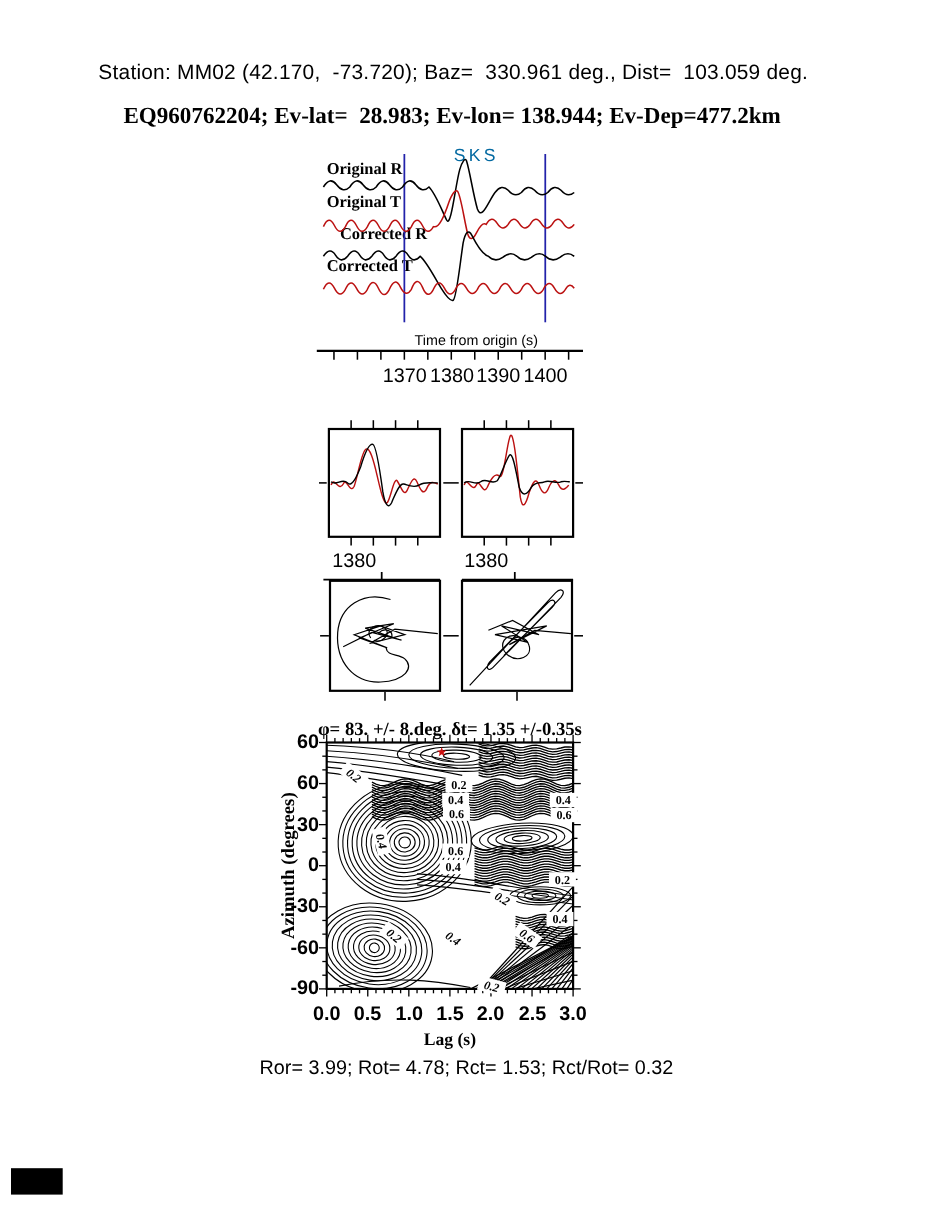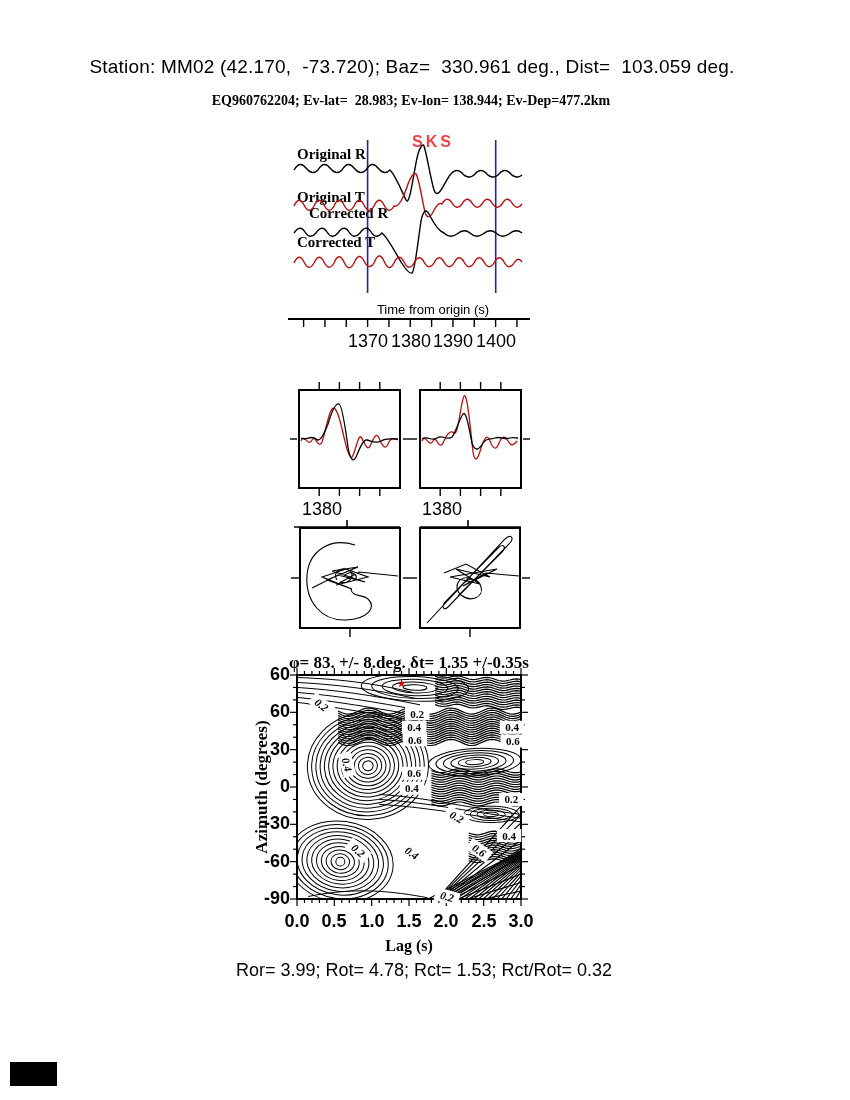--- a/index.html
+++ b/index.html
@@ -5,23 +5,23 @@
   html,body{margin:0;padding:0;background:#fff;}
   #page{position:relative;width:738px;height:1100px;background:#ffffff;overflow:hidden;
         font-family:"Liberation Sans",sans-serif;color:#000;}
   .abs{position:absolute;white-space:pre;}
   .c{transform:translateX(-50%);}
   .r{transform:translateX(-100%);}
   .sans{font-family:"Liberation Sans",sans-serif;}
   .serif{font-family:"Liberation Serif",serif;}
   .b{font-weight:bold;}
   .station{font-size:19px;letter-spacing:0.2px;}
-  .event{font-size:14px;}
+  .event{font-size:21px;}
   .tracelab{font-size:15px;}
-  .sks{font-size:16px;font-weight:bold;letter-spacing:3px;color:#ef4444;}
+  .sks{font-size:16px;font-weight:normal;letter-spacing:3px;color:#0369a1;}
   .axlab{font-size:13px;}
   .tick18{font-size:18px;text-align:center;}
   .tickb{font-size:18px;font-weight:bold;}
   .ctitle{font-size:17px;}
   .rot90{transform:translate(-50%,-50%) rotate(-90deg);}
   .laglab{font-size:16px;}
   .footer{font-size:18px;}
   #plot-svg{position:absolute;left:0;top:0;}
   #corner-bar{position:absolute;left:10px;top:1062px;width:47px;height:24px;background:#000;}
 </style>
@@ -29,21 +29,21 @@
 <body>
 
 <div id="page">
 
   <div class="abs c sans station" style="left:412px;top:56px;">Station: MM02 (42.170,  -73.720); Baz=  330.961 deg., Dist=  103.059 deg.</div>
   <div class="abs c serif b event" style="left:411px;top:93px;">EQ960762204; Ev-lat=  28.983; Ev-lon= 138.944; Ev-Dep=477.2km</div>
 
   <div class="abs c sks sans" style="left:433px;top:133px;">SKS</div>
 
   <div class="abs serif b tracelab" style="left:297px;top:146px;">Original R</div>
-  <div class="abs serif b tracelab" style="left:297px;top:176px;margin-top:13px;">Original T</div>
+  <div class="abs serif b tracelab" style="left:297px;top:176px;">Original T</div>
   <div class="abs serif b tracelab" style="left:297px;top:205px;margin-left:12px;">Corrected R</div>
   <div class="abs serif b tracelab" style="left:297px;top:234px;">Corrected T</div>
 
   <div class="abs c sans axlab" style="left:433px;top:302px;">Time from origin (s)</div>
   <div class="abs c sans tick18" style="left:368px;top:331px;">1370</div>
   <div class="abs c sans tick18" style="left:411px;top:331px;">1380</div>
   <div class="abs c sans tick18" style="left:453px;top:331px;">1390</div>
   <div class="abs c sans tick18" style="left:496px;top:331px;">1400</div>
 
   <div class="abs sans tick18" style="left:302px;top:499px;">1380</div>

